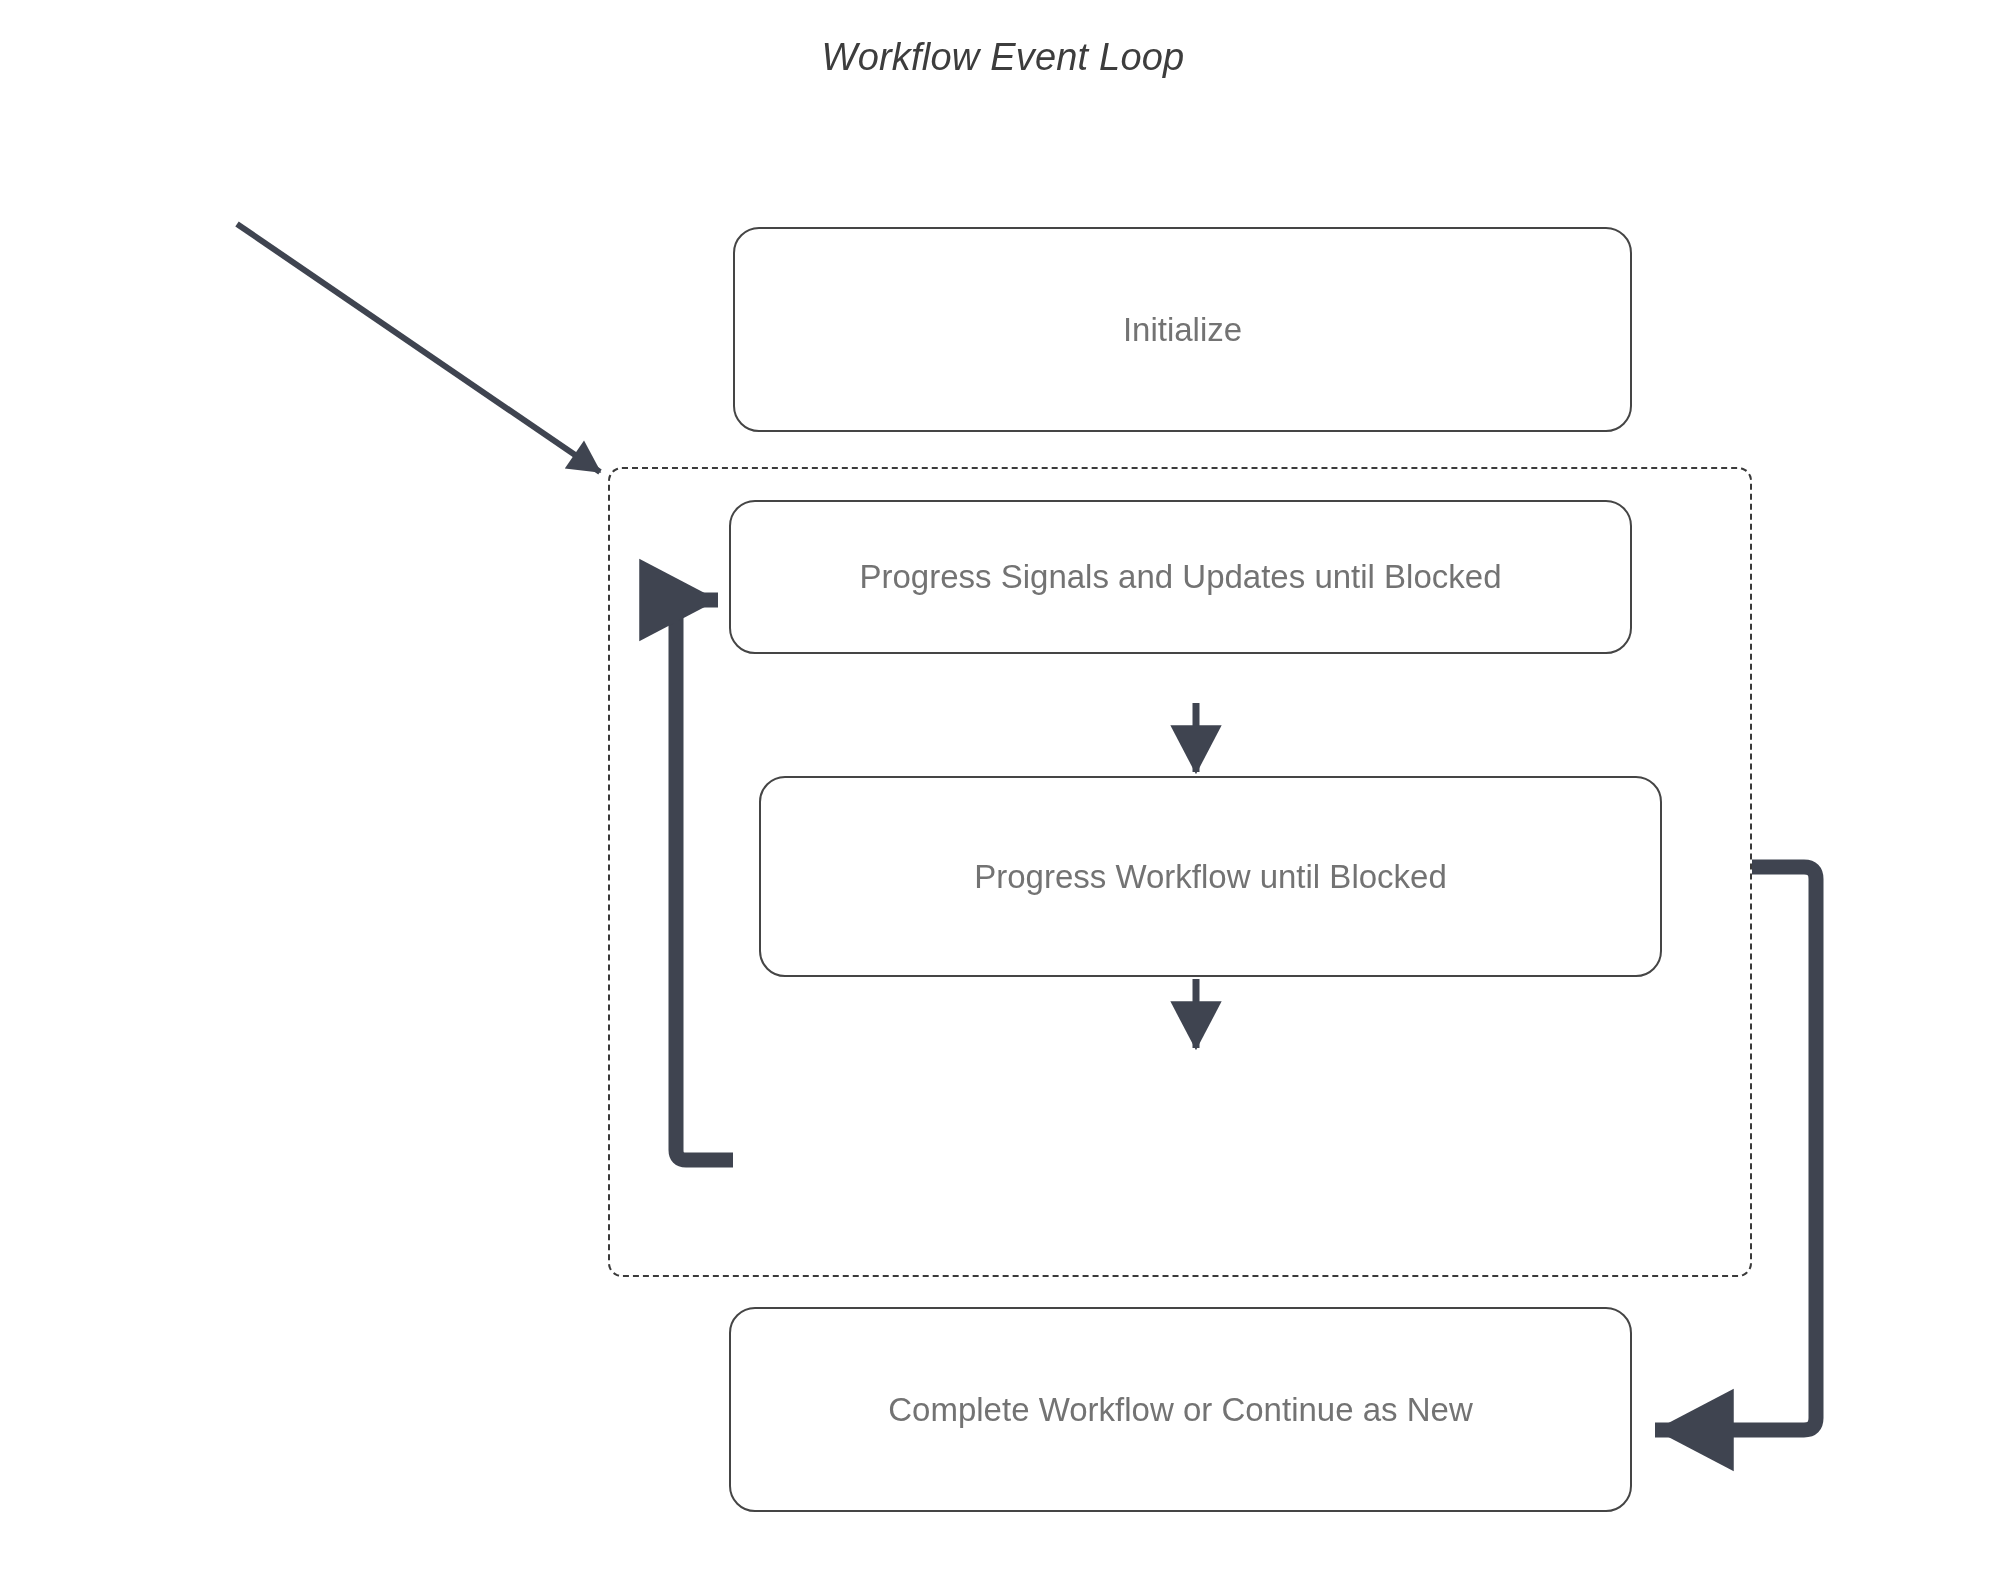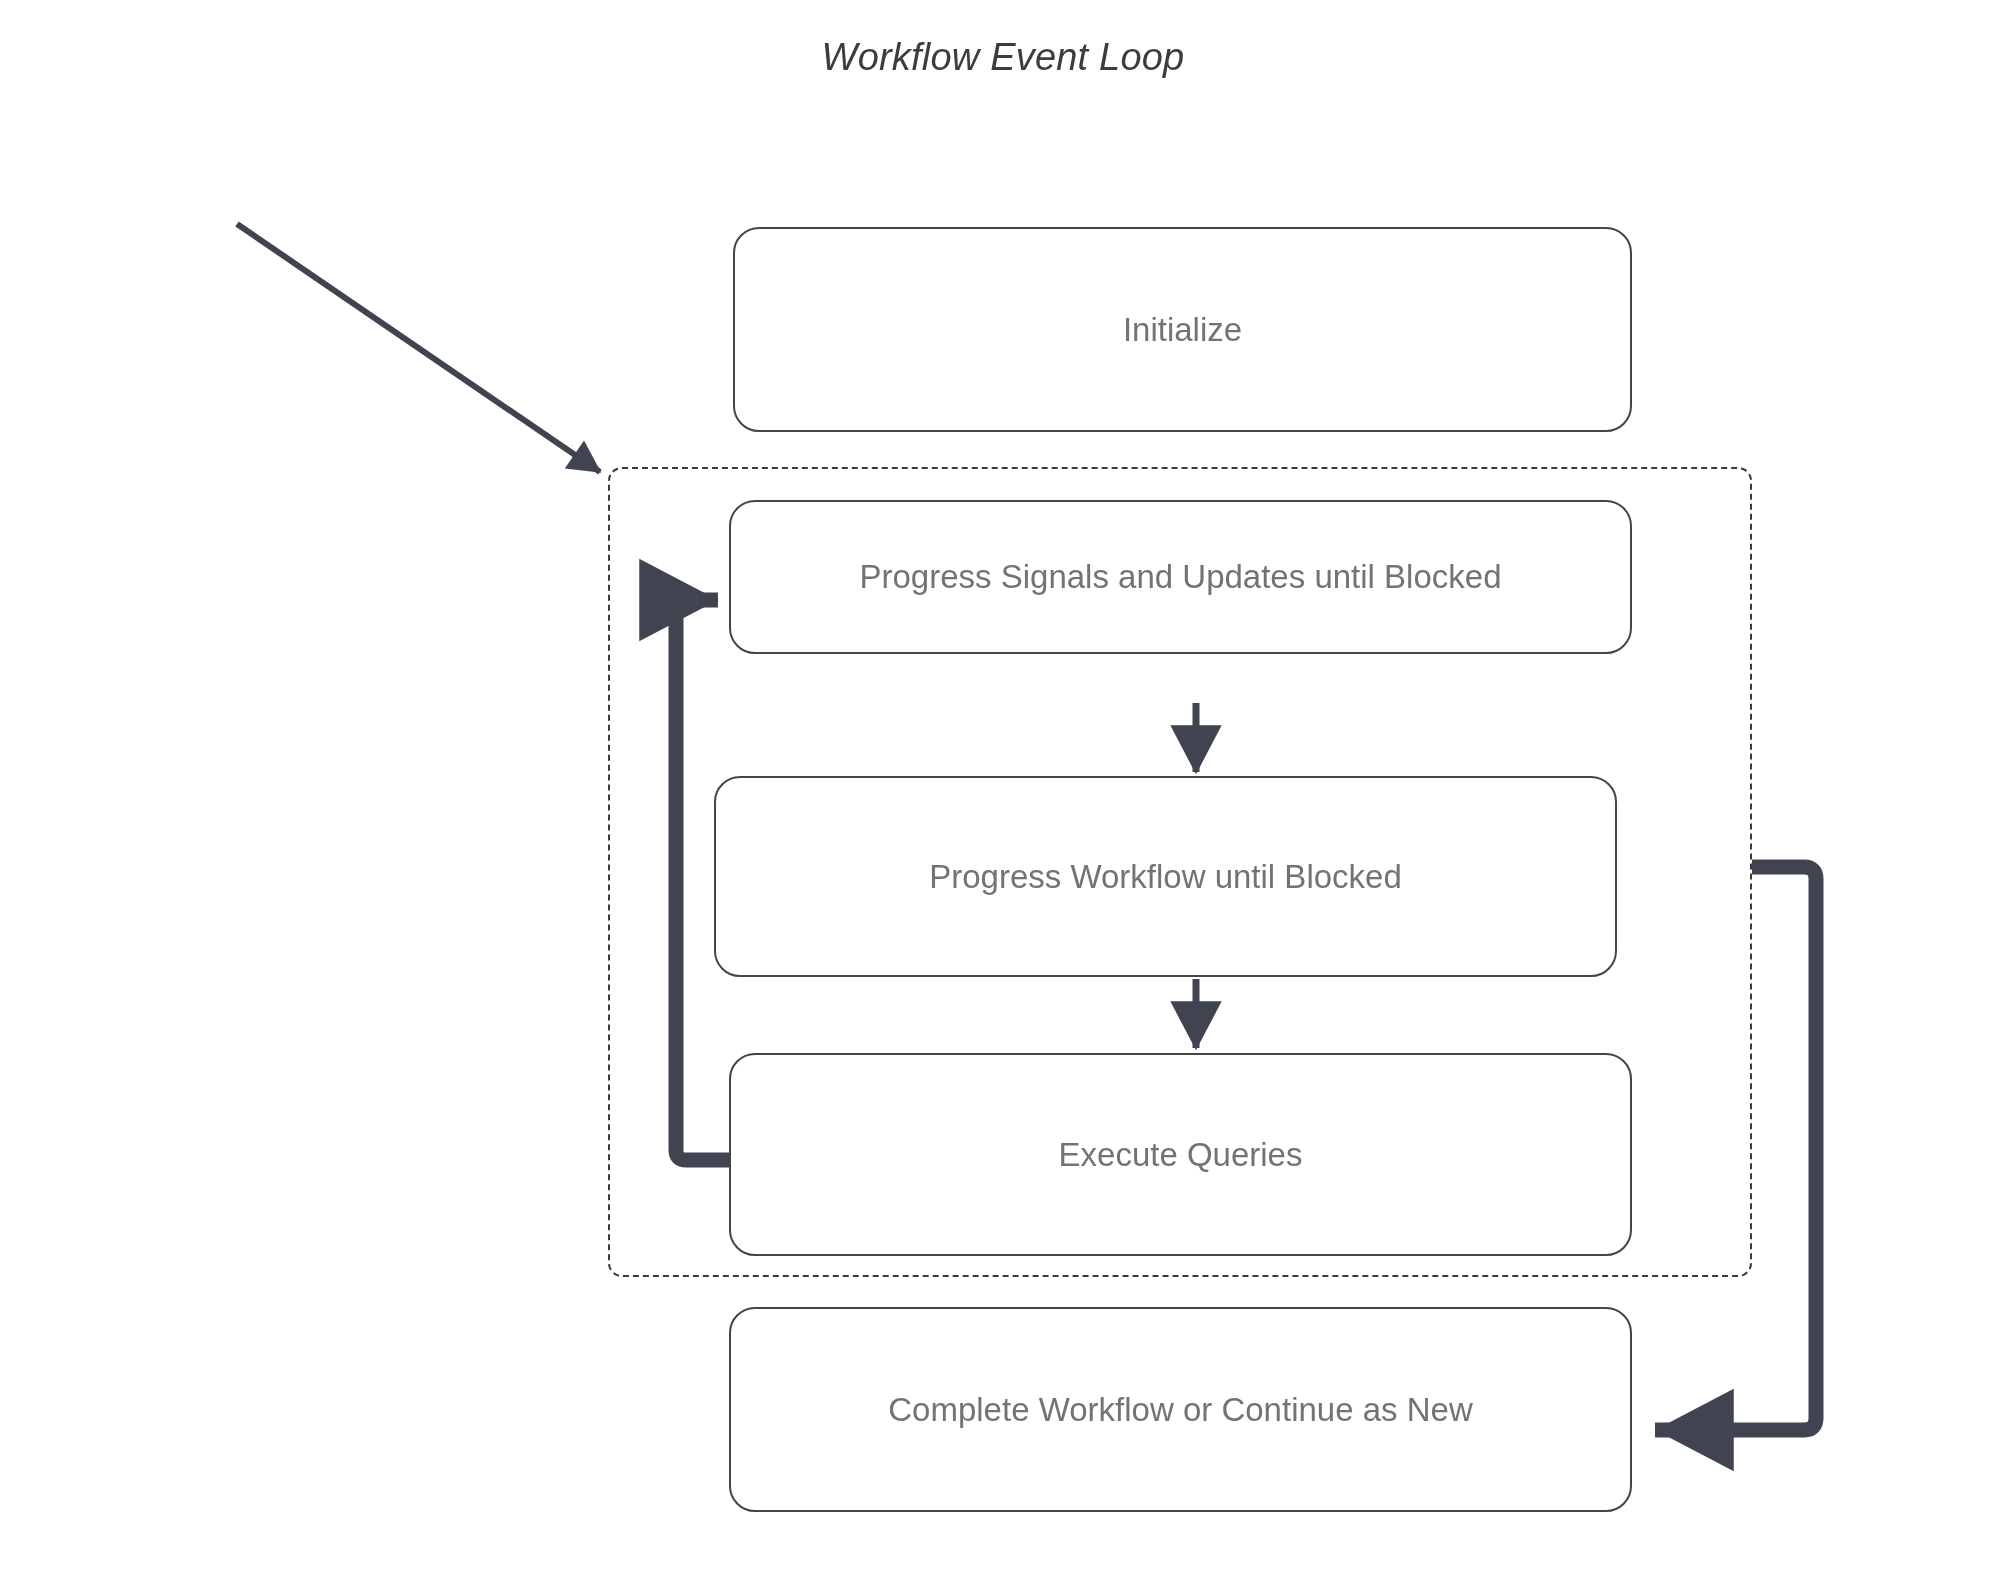--- a/index.html
+++ b/index.html
@@ -56,21 +56,21 @@
     display: flex;
     align-items: center;
     justify-content: center;
     font-size: 33px;
     color: #737373;
     text-align: center;
     padding: 0 24px;
   }
   .node-initialize   { left: 733px; top: 227px;  width: 899px; height: 205px; }
   .node-progress-su  { left: 729px; top: 500px;  width: 903px; height: 154px; }
-  .node-progress-wf  { left: 714px; top: 776px;  width: 903px; height: 201px; text-align: right; }
+  .node-progress-wf  { left: 759px; top: 776px;  width: 903px; height: 201px; text-align: right; }
   .node-exec-queries { left: 729px; top: 1053px; width: 903px; height: 203px; }
   .node-complete     { left: 729px; top: 1307px; width: 903px; height: 205px; }
   .loop-container {
     position: absolute;
     left: 608px;
     top: 467px;
     width: 1144px;
     height: 810px;
     box-sizing: border-box;
     border: 2.5px dashed #3a3a3a;
@@ -120,21 +120,18 @@
   </div>
 
   <div class="node node-progress-su">
     <span>Progress Signals and Updates until Blocked</span>
   </div>
 
   <div class="node node-progress-wf">
     <span>Progress Workflow until Blocked</span>
   </div>
 
-  <div class="node node-exec-queries">
-    <span>Execute Queries</span>
-  </div>
 
   <div class="node node-complete">
     <span>Complete Workflow or Continue as New</span>
   </div>
 
 </div>
 
 </body></html>

